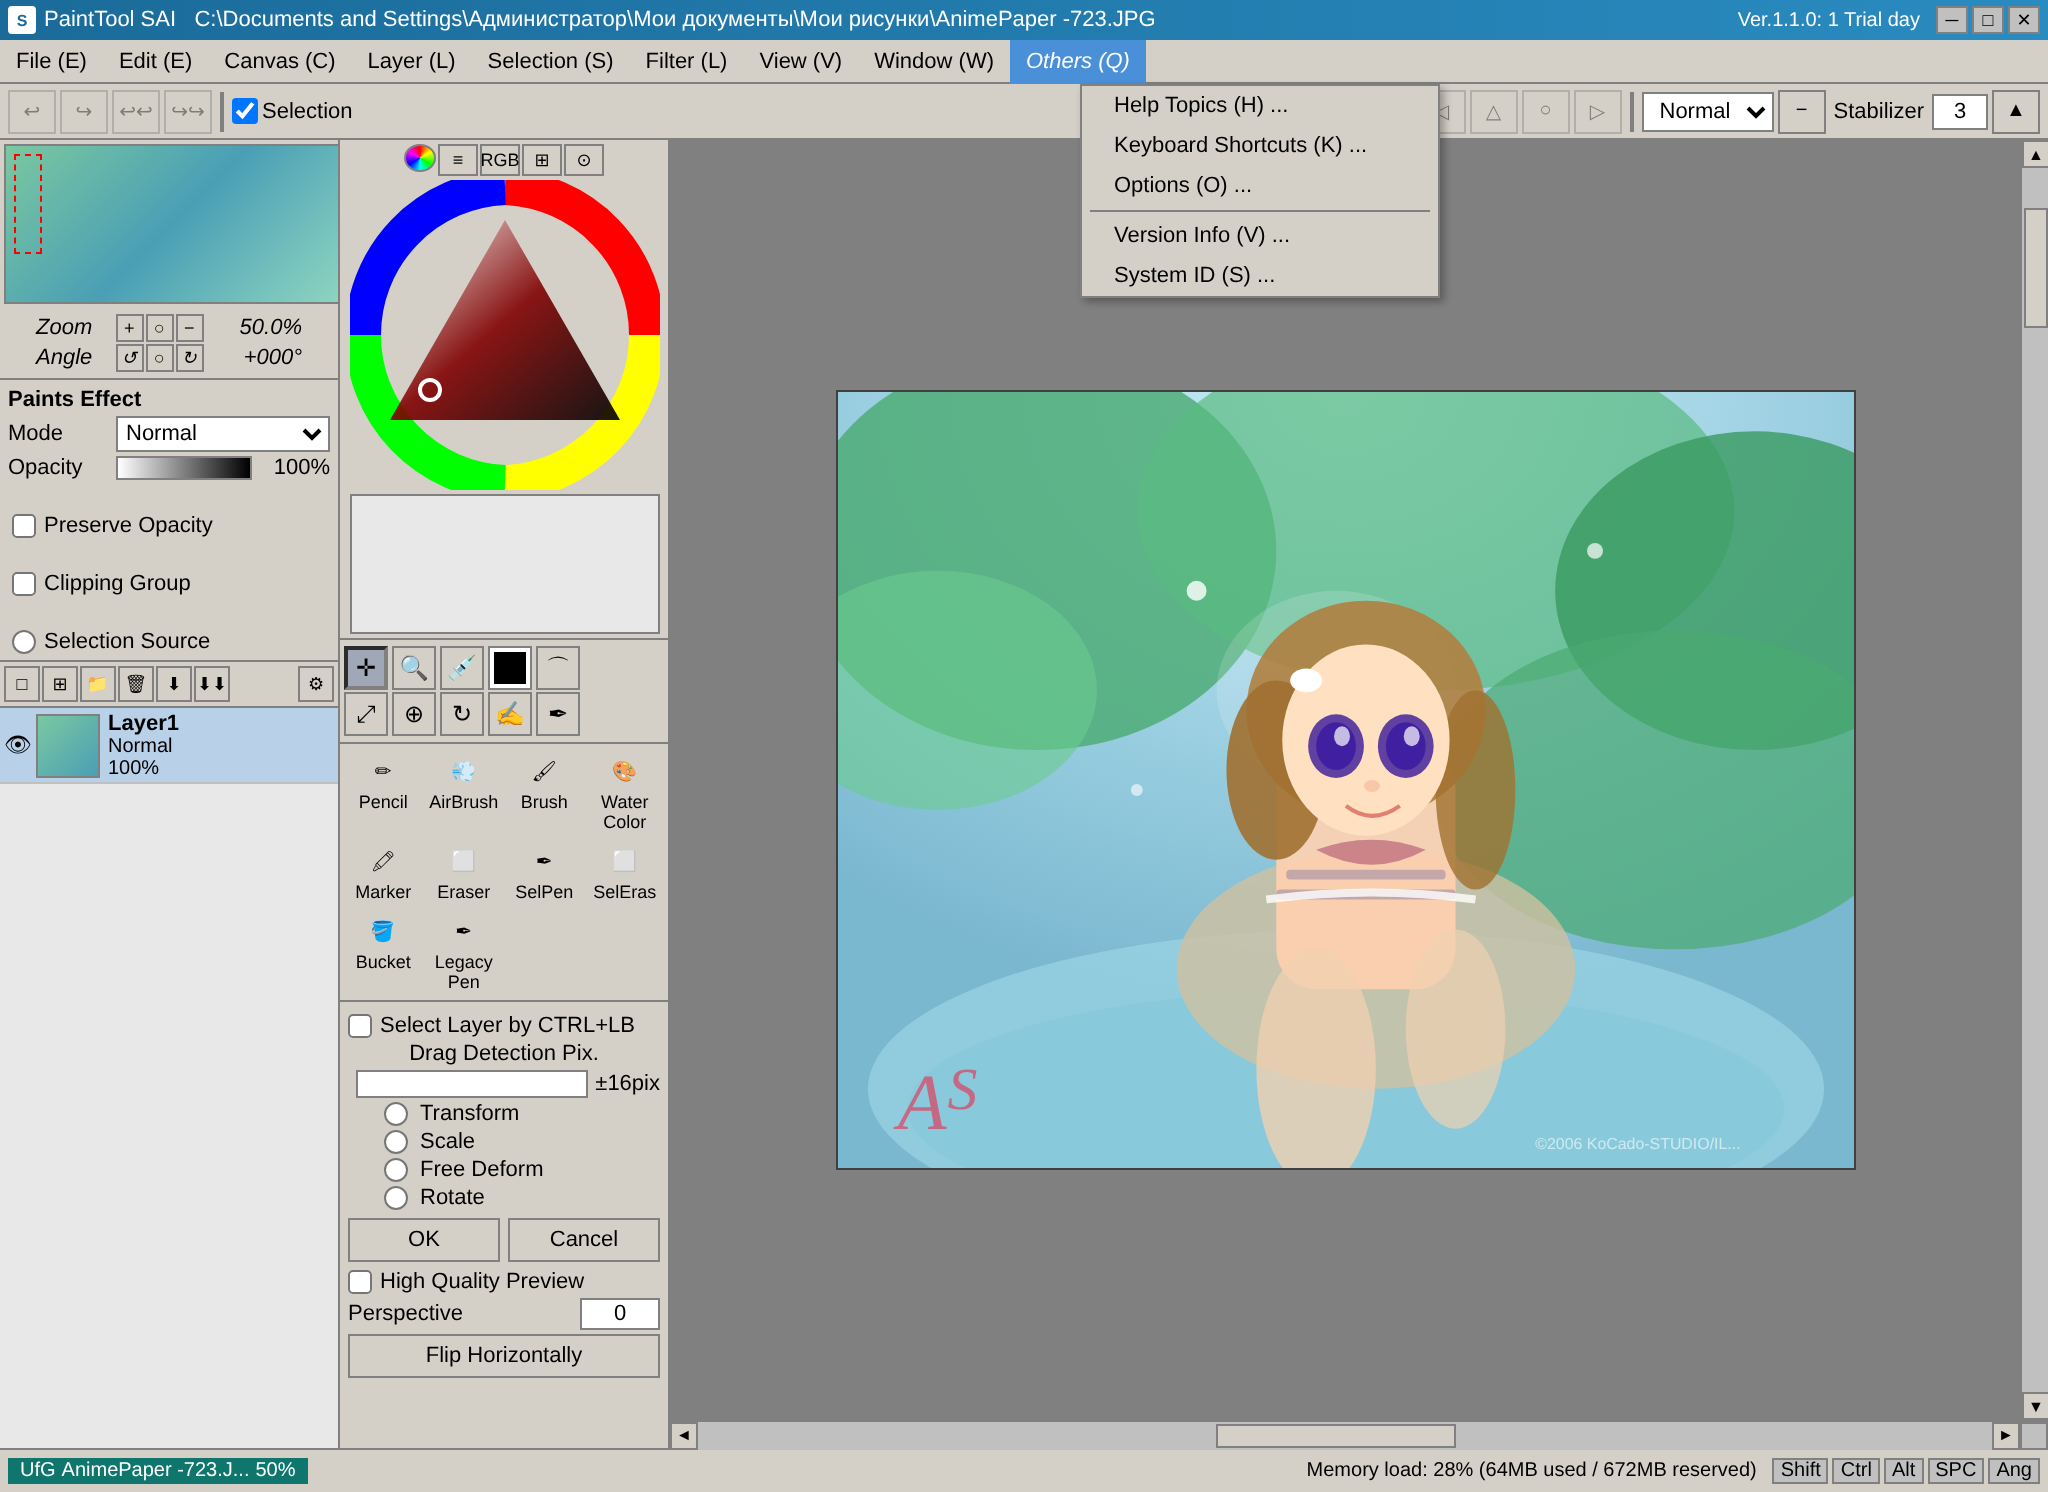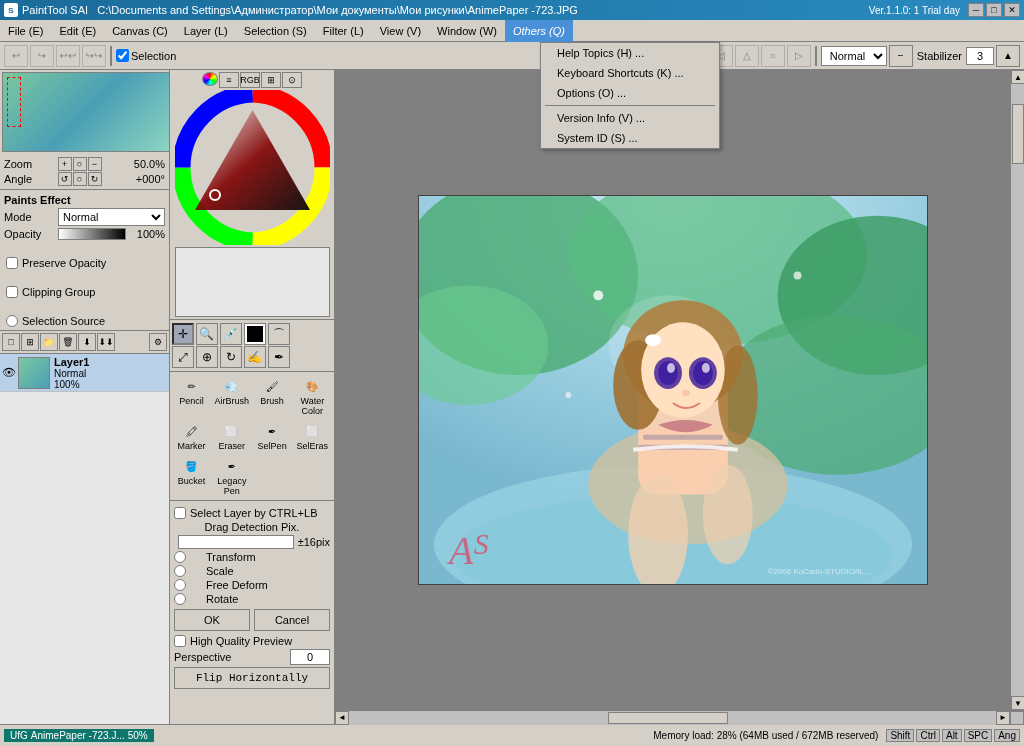--- a/index.html
+++ b/index.html
@@ -50,21 +50,21 @@
     
     #main { display: flex; width: 100%; height: calc(746px - 20px - 22px - 28px - 22px); }
 
     
     #left-panel { width: 170px; min-width: 170px; background: #d4d0c8; border-right: 1px solid #808080; display: flex; flex-direction: column; overflow: hidden; }
 
     
     #canvas-preview { width: 168px; height: 80px; border: 1px solid #808080; margin: 2px; background: #fff; position: relative; overflow: hidden; }
 
     
-    #zoom-angle { padding: 2px 4px; }
+    #zoom-angle { padding: 2px 18px; font-style: italic; }
     .zoom-row { display: flex; align-items: center; justify-content: space-between; margin: 1px 0; }
     .zoom-label { font-size: 11px; width: 40px; }
     .zoom-value { font-size: 11px; width: 50px; text-align: right; }
     .zoom-btn { width: 14px; height: 14px; background: #d4d0c8; border: 1px solid #808080; font-size: 9px; display:flex; align-items:center; justify-content:center; cursor:pointer; }
     .zoom-controls { display: flex; gap: 1px; }
 
     
     #paints-effect { border-top: 1px solid #808080; padding: 2px 4px; }
     .section-title { font-weight: bold; font-size: 11px; margin: 2px 0; }
     .effect-row { display: flex; align-items: center; margin: 2px 0; gap: 4px; }
@@ -111,21 +111,21 @@
     .brush-grid { display: grid; grid-template-columns: repeat(4, 1fr); padding: 2px; gap: 1px; }
     .brush-item { display: flex; flex-direction: column; align-items: center; cursor: pointer; padding: 2px; }
     .brush-icon { width: 28px; height: 20px; display:flex; align-items:center; justify-content:center; font-size:10px; }
     .brush-label { font-size: 9px; text-align: center; }
 
     
     #transform-panel { border-top: 1px solid #808080; padding: 4px; }
     .transform-check { display: flex; align-items: center; gap: 4px; font-size: 11px; margin: 2px 0; }
     .drag-row { display: flex; align-items: center; justify-content: center; font-size: 11px; margin: 2px 0; }
     .drag-slider { flex: 1; height: 14px; background: #fff; border: 1px solid #808080; margin: 0 4px; }
-    .radio-row { display: flex; align-items: center; gap: 20px; font-size: 11px; margin: 2px 0; }
+    .radio-row { display: flex; align-items: center; gap: 6px; font-size: 11px; margin: 2px 18px; }
     .transform-btns { display: flex; gap: 4px; margin: 4px 0; }
     .transform-btn { flex: 1; height: 22px; background: #d4d0c8; border: 1px solid #808080; cursor: pointer; font-size: 11px; display:flex; align-items:center; justify-content:center; }
     .hq-check { display: flex; align-items: center; gap: 4px; font-size: 11px; }
     .perspective-row { display: flex; align-items: center; justify-content: space-between; font-size: 11px; margin: 2px 0; }
 
     
     #middle-panel { width: 165px; min-width: 165px; background: #d4d0c8; border-right: 1px solid #808080; display: flex; flex-direction: column; overflow: hidden; }
 
     
     #canvas-area { flex: 1; background: #808080; position: relative; overflow: hidden; display: flex; align-items: center; justify-content: center; }
@@ -160,21 +160,21 @@
     .canvas-mid { display: flex; flex: 1; }
     .canvas-hscroll { height: 14px; background: #c0c0c0; border-top: 1px solid #808080; display:flex; align-items:center; }
     .hscroll-arrow { width: 14px; height: 14px; background: #d4d0c8; border: 1px solid #808080; display:flex; align-items:center; justify-content:center; font-size:8px; cursor:pointer; }
     .hscroll-track { flex:1; height: 14px; background: #c0c0c0; position: relative; }
 
     
     .vscroll-track { flex:1; background:#c0c0c0; position:relative; }
     .vscroll-thumb { position:absolute; width:12px; left:1px; height:60px; top:20px; background:#d4d0c8; border:1px solid #808080; }
 
     
-    #flip-btn { width: 100%; height: 22px; background: #d4d0c8; border: 1px solid #808080; cursor: pointer; font-size: 11px; display:flex; align-items:center; justify-content:center; margin-top: 2px; font-family: Liberation Mono, monospace; }
+    #flip-btn { width: 100%; height: 22px; background: #d4d0c8; border: 1px solid #808080; cursor: pointer; font-size: 11px; display:flex; align-items:center; justify-content:center; margin-top: 2px; }
   </style>
 </head>
 <body>
 
 <div id="titlebar">
   <div id="titlebar-left">
     <div id="titlebar-icon">S</div>
     <span id="titlebar-text">
       <span>PaintTool SAI</span>&nbsp;&nbsp;
       <span>C:\Documents and Settings\Администратор\Мои документы\Мои рисунки\AnimePaper -723.JPG</span>

